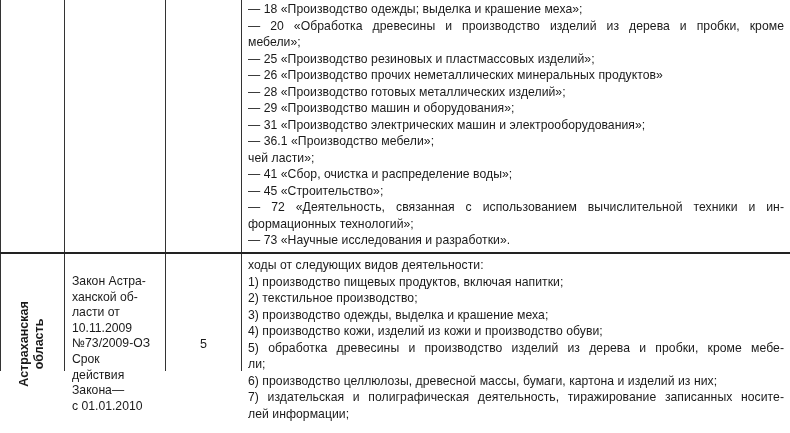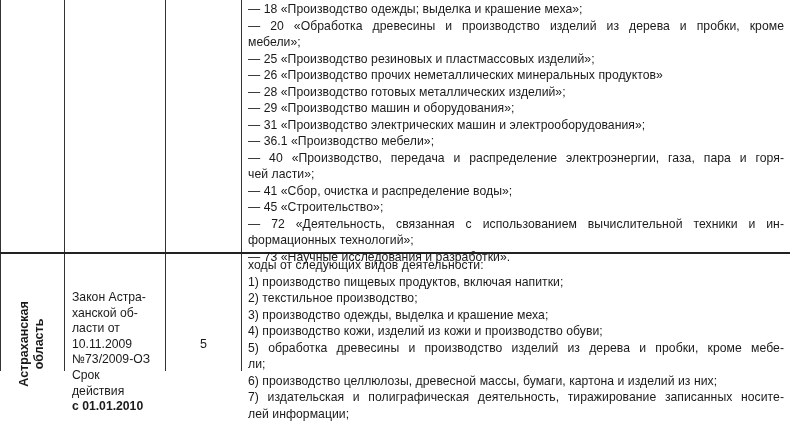--- a/index.html
+++ b/index.html
@@ -19,23 +19,23 @@
   .ln.j { text-align: justify; text-align-last: justify; white-space: normal; }
   .region {
     position: absolute; left: 0; top: 254px; width: 64px; height: 179px;
     display: flex; align-items: center; justify-content: center;
   }
   .region-inner {
     transform: rotate(-90deg); font-weight: bold; font-size: 12.5px; line-height: 15px;
     text-align: center; white-space: nowrap;
   }
   .law {
-    position: absolute; left: 72px; top: 274px; width: 92px; font-size: 12.2px; line-height: 15.6px; margin-top: 16px;
+    position: absolute; left: 72px; top: 274px; width: 92px; font-size: 12.2px; line-height: 15.6px;
   }
-  .law .bold { font-weight: bold; }
+  .law .bold { font-weight: normal; }
   .rate {
     position: absolute; left: 166px; top: 254px; width: 75px; height: 179px;
     display: flex; align-items: center; justify-content: center; font-size: 12.5px;
   }
 </style>
 </head>
 <body>
 
 <div class="table">
 
@@ -49,21 +49,20 @@
   <div class="cell-text row1-text" id="row1">
       <span class="ln">— 18 «Производство одежды; выделка и крашение меха»;</span>
       <span class="ln j">— 20 «Обработка древесины и производство изделий из дерева и пробки, кроме</span>
       <span class="ln">мебели»;</span>
       <span class="ln">— 25 «Производство резиновых и пластмассовых изделий»;</span>
       <span class="ln">— 26 «Производство прочих неметаллических минеральных продуктов»</span>
       <span class="ln">— 28 «Производство готовых металлических изделий»;</span>
       <span class="ln">— 29 «Производство машин и оборудования»;</span>
       <span class="ln">— 31 «Производство электрических машин и электрооборудования»;</span>
       <span class="ln">— 36.1 «Производство мебели»;</span>
-      <span class="ln j">— 40 «Производство, передача и распределение электроэнергии, газа, пара и горя-</span>
       <span class="ln">чей ласти»;</span>
       <span class="ln">— 41 «Сбор, очистка и распределение воды»;</span>
       <span class="ln">— 45 «Строительство»;</span>
       <span class="ln j">— 72 «Деятельность, связанная с использованием вычислительной техники и ин-</span>
       <span class="ln">формационных технологий»;</span>
       <span class="ln">— 73 «Научные исследования и разработки».</span>
     </div>
 
   <div class="region">
     <div class="region-inner">
@@ -74,20 +73,21 @@
 
   <div class="law">
     <div id="law-lines">
         <span class="ln">Закон Астра-</span>
         <span class="ln">ханской об-</span>
         <span class="ln">ласти от</span>
         <span class="ln">10.11.2009</span>
         <span class="ln">№73/2009-ОЗ</span>
         <span class="ln">Срок</span>
         <span class="ln">действия</span>
+        <span class="ln">Закона—</span>
       </div>
     <span class="ln bold">с 01.01.2010</span>
   </div>
 
   <div class="rate">
     <span>5</span>
   </div>
 
   <div class="cell-text row2-text" id="row2">
       <span class="ln">ходы от следующих видов деятельности:</span>

